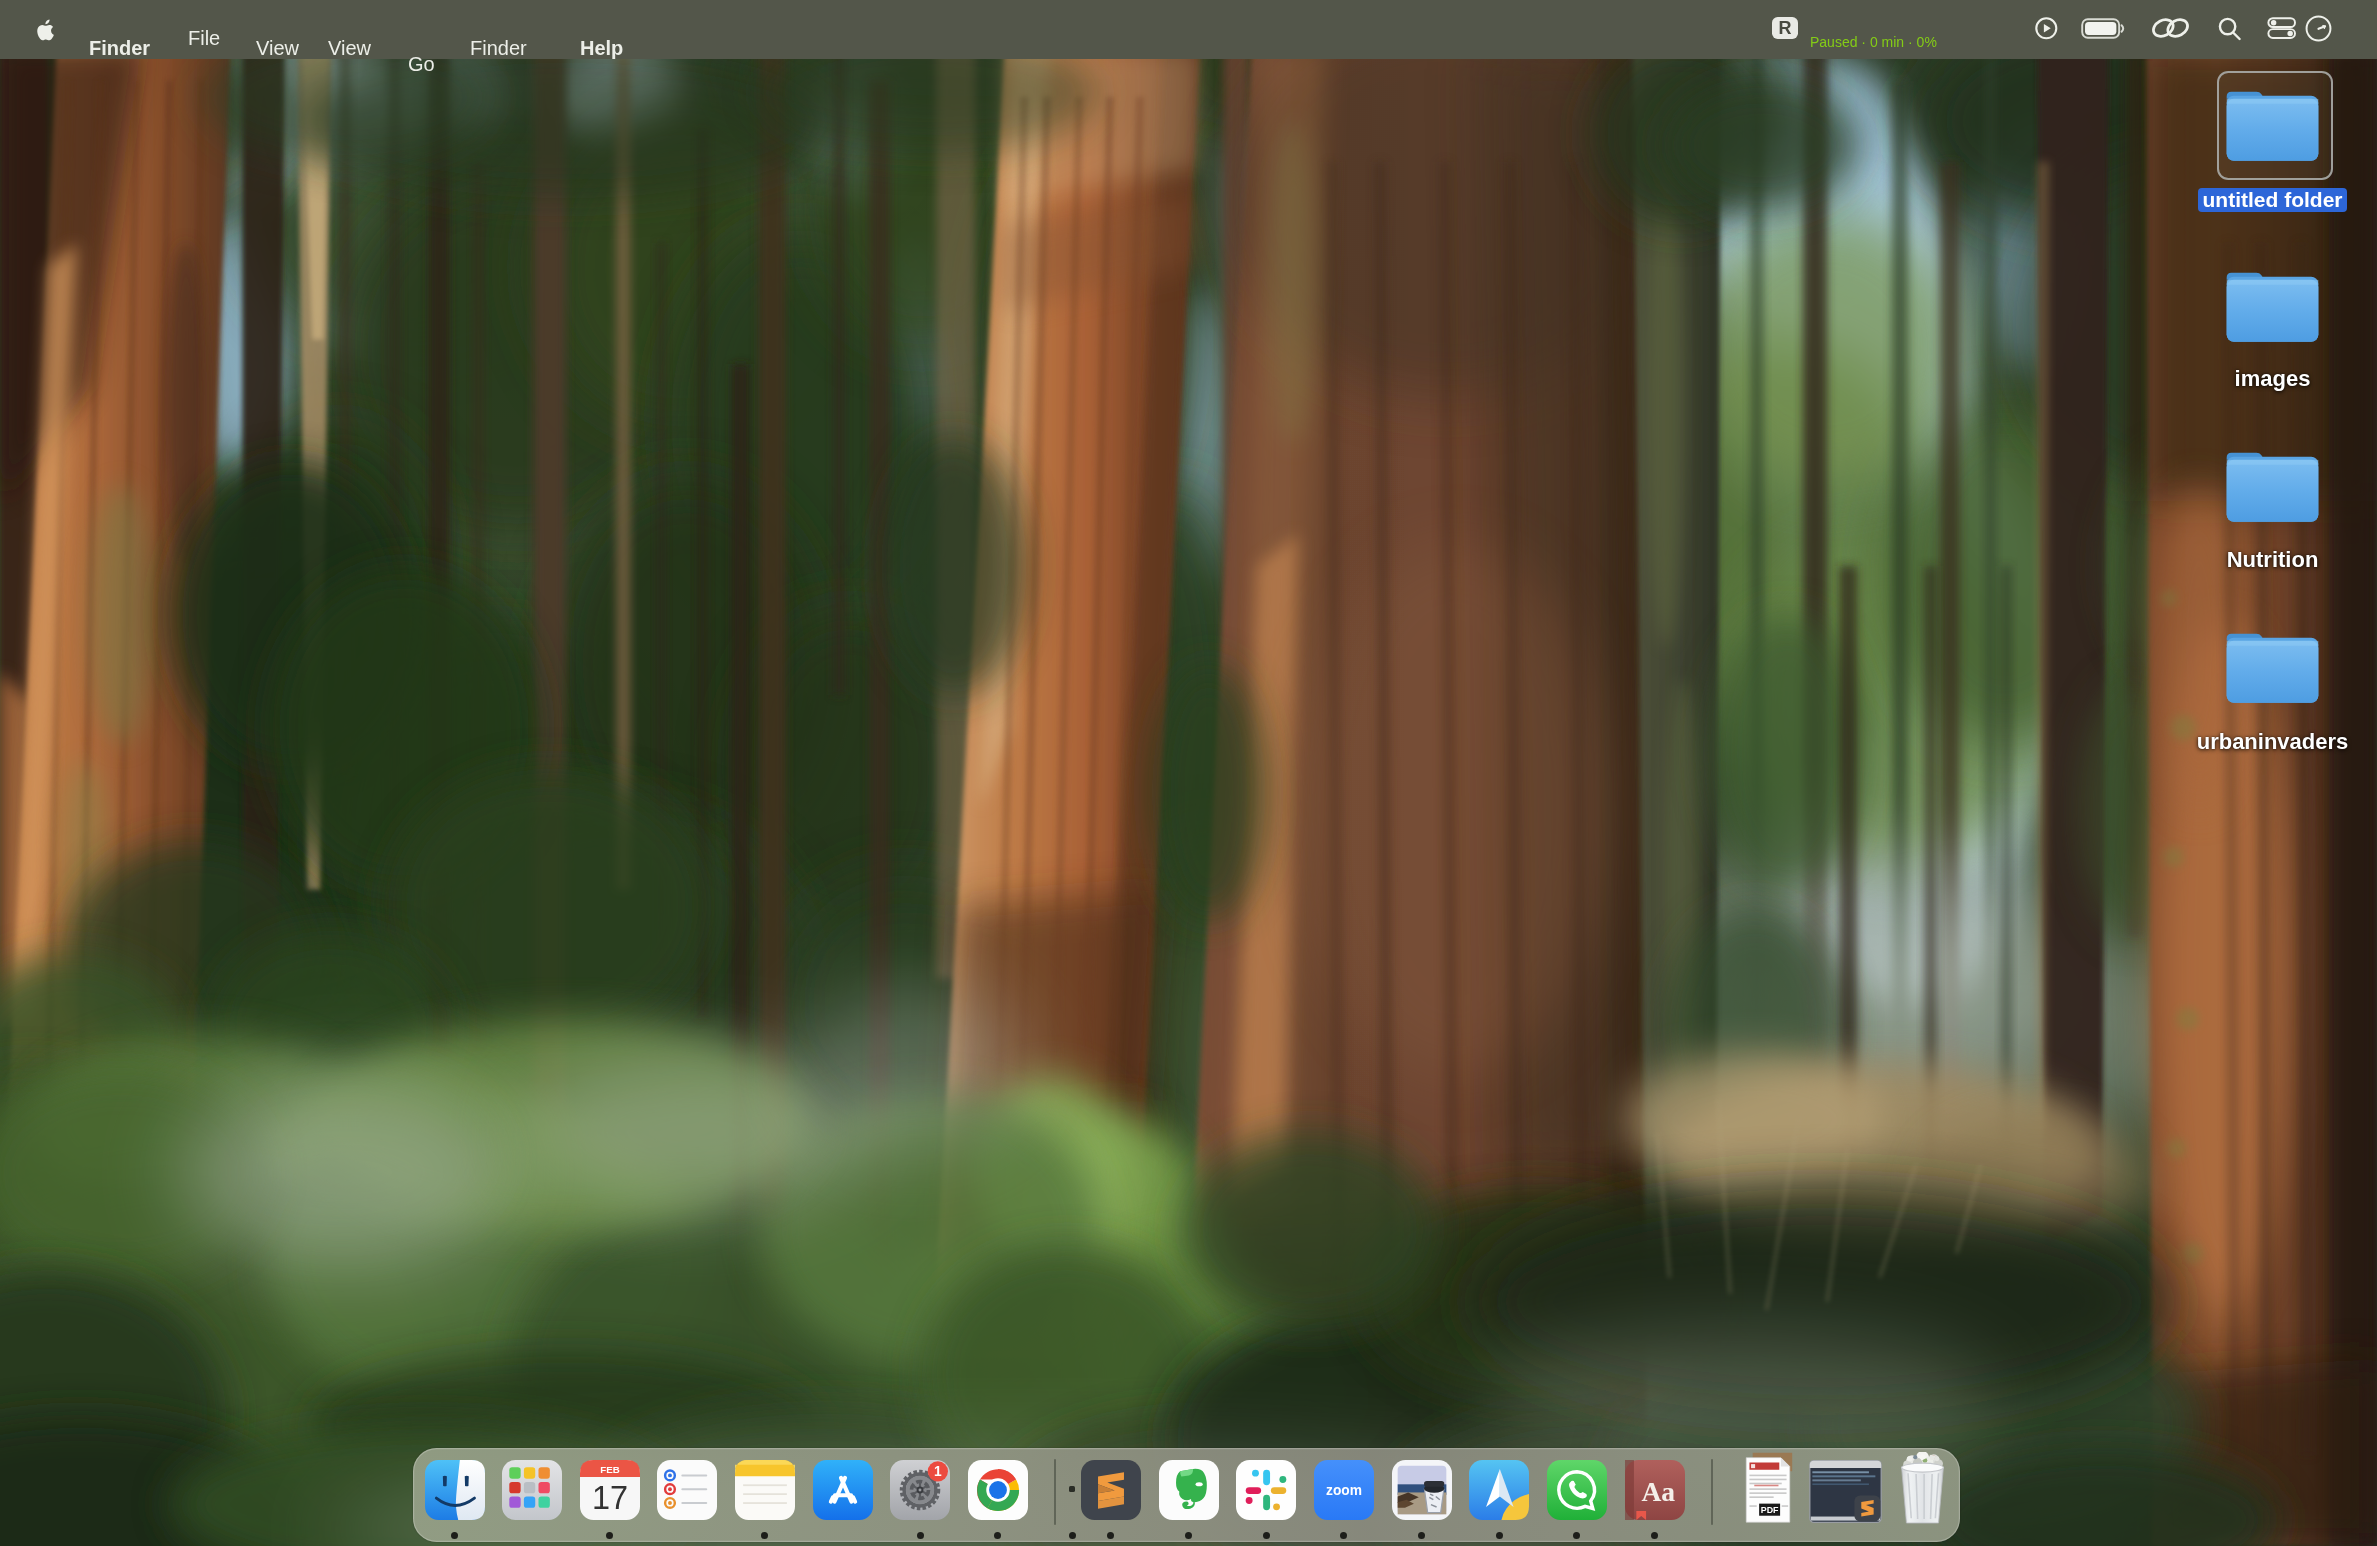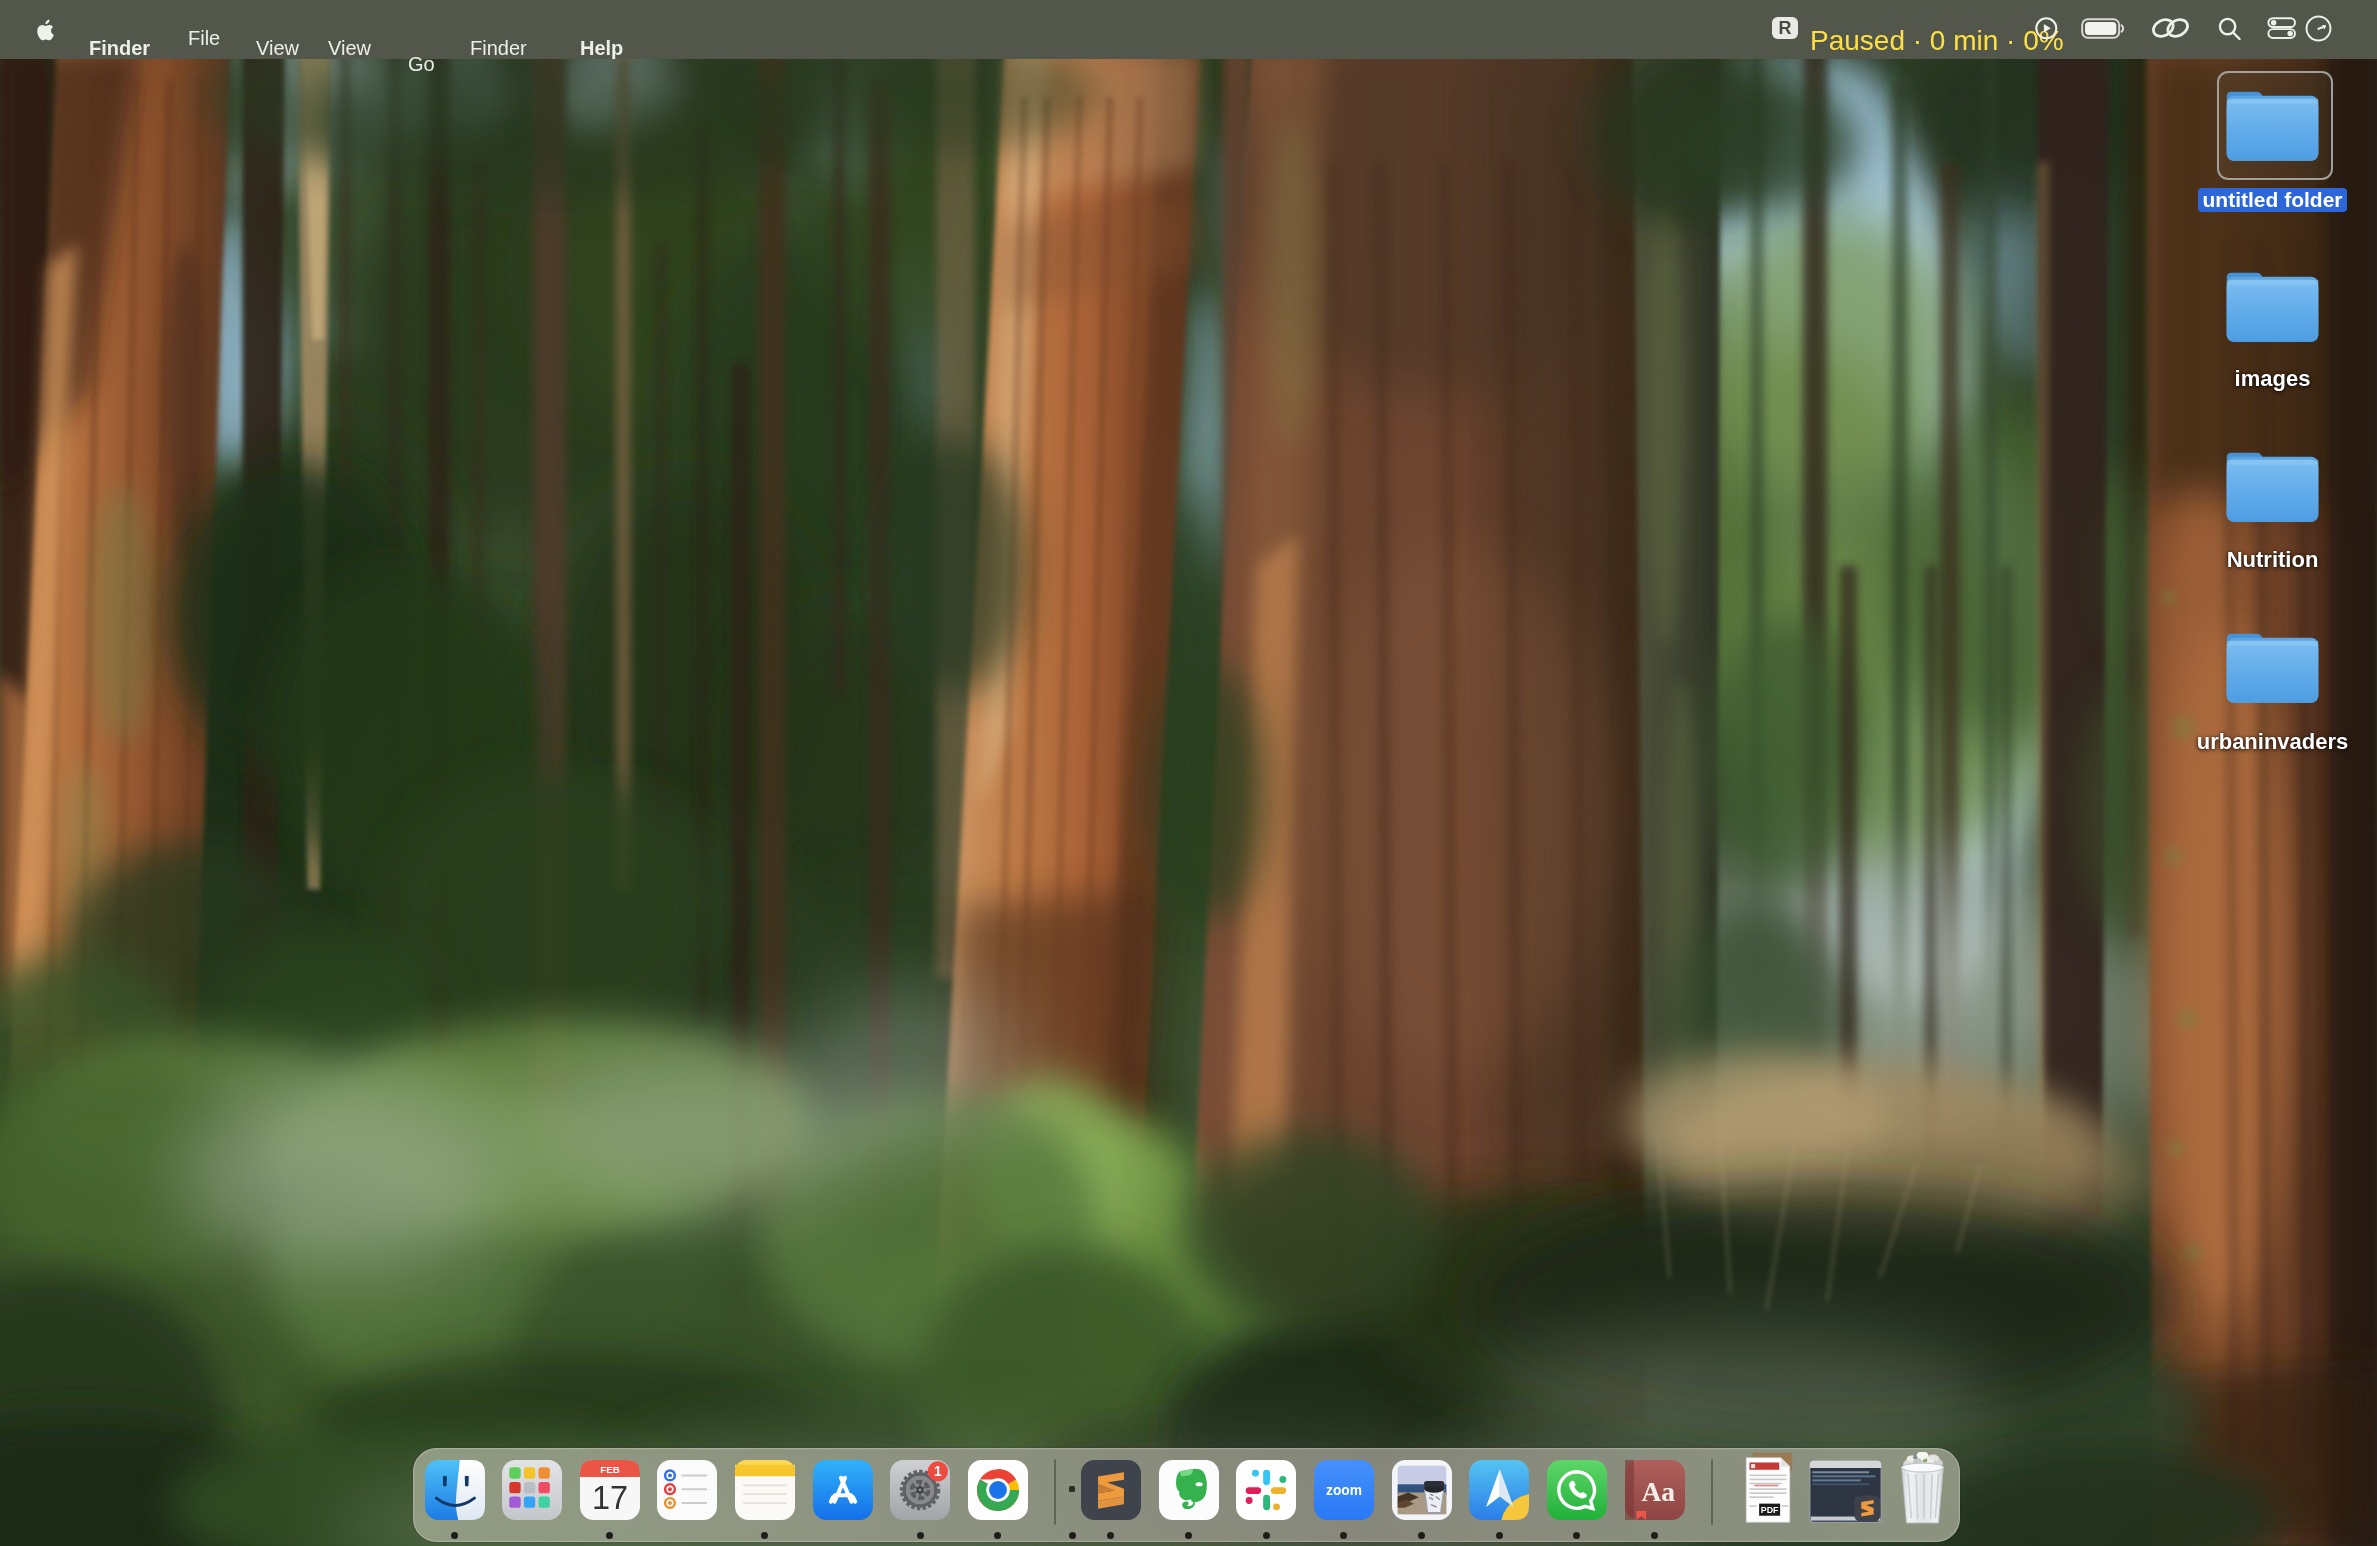--- a/index.html
+++ b/index.html
@@ -311,21 +311,21 @@
 <path fill="#eef0ea" d="M13.9 10.6c0-2.1 1.7-3.1 1.8-3.2-1-1.4-2.5-1.6-3-1.6-1.3-.1-2.5.75-3.2.75-.7 0-1.7-.73-2.8-.71-1.4 0-2.75.84-3.5 2.1-1.5 2.6-.39 6.4 1.07 8.5.71 1 1.56 2.2 2.67 2.15 1.07-.04 1.48-.7 2.77-.7s1.66.7 2.8.67c1.15-.02 1.88-1.05 2.58-2.08.81-1.2 1.15-2.35 1.17-2.41-.03-.01-2.24-.87-2.26-3.4zM11.8 3.9c.59-.72.99-1.71.88-2.7-.85.03-1.88.57-2.49 1.28-.55.63-1.03 1.65-.9 2.62.95.07 1.92-.48 2.51-1.2z"></path>
     </svg>
 <span class="mitem" style="position:absolute;left:89px;top:16px;font-weight:700">Finder</span>
 <span class="mitem" style="position:absolute;left:188px;top:6px;font-weight:400">File</span>
 <span class="mitem" style="position:absolute;left:256px;top:16px;font-weight:400">View</span>
 <span class="mitem" style="position:absolute;left:328px;top:16px;font-weight:400">View</span>
 <span class="mitem" style="position:absolute;left:408px;top:32px;font-weight:400">Go</span>
 <span class="mitem" style="position:absolute;left:470px;top:16px;font-weight:400">Finder</span>
 <span class="mitem" style="position:absolute;left:580px;top:16px;font-weight:700">Help</span>
 <div style="position:absolute;left:1772px;top:17px;width:26px;height:22px;background:#e9eae5;border-radius:5.7px;color:#484a40;font-size:18px;font-weight:700;text-align:center;line-height:22px">R</div>
-<span style="position:absolute;left:1810px;top:25px;font-size:28px;color:#fde047">Paused · 0 min · 0%</span>
+<span style="position:absolute;left:1810px;top:34px;font-size:14px;color:#84cc16">Paused · 0 min · 0%</span>
 <svg style="position:absolute;left:2035px;top:17px" width="22.6" height="22.6" viewBox="0 0 28 28">
 <circle cx="14" cy="14" r="12.4" fill="none" stroke="#eef0ea" stroke-width="2.6"></circle>
 <path d="M11 8.7 L19.5 14 L11 19.3 Z" fill="#eef0ea"></path>
     </svg>
 <svg style="position:absolute;left:2081px;top:18px" width="45" height="21" viewBox="0 0 56 26">
 <rect x="1.5" y="1.5" width="46" height="23" rx="7" fill="none" stroke="#d9dbd4" stroke-width="2.4"></rect>
 <rect x="5" y="5" width="39" height="16" rx="4.5" fill="#f2f3ef"></rect>
 <path d="M50.5 9 q4 4 0 8" fill="none" stroke="#d9dbd4" stroke-width="2.4" stroke-linecap="round"></path>
     </svg>
 <svg style="position:absolute;left:2147px;top:16px" width="47" height="24" viewBox="0 0 58 30">

